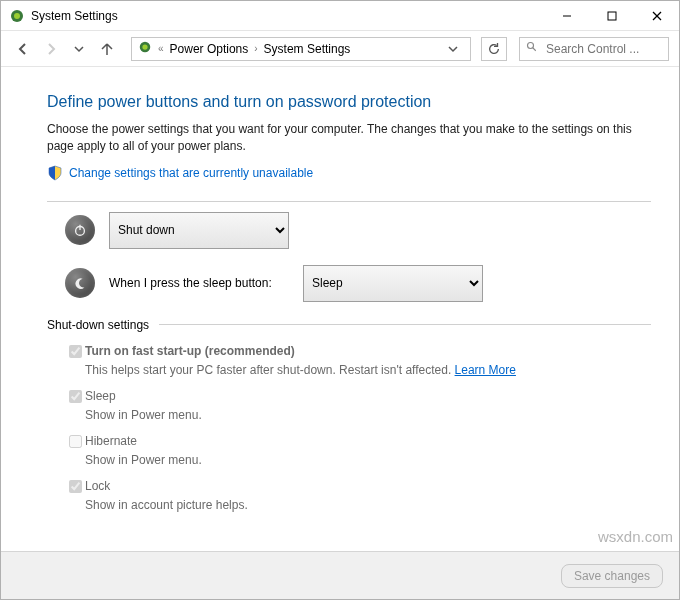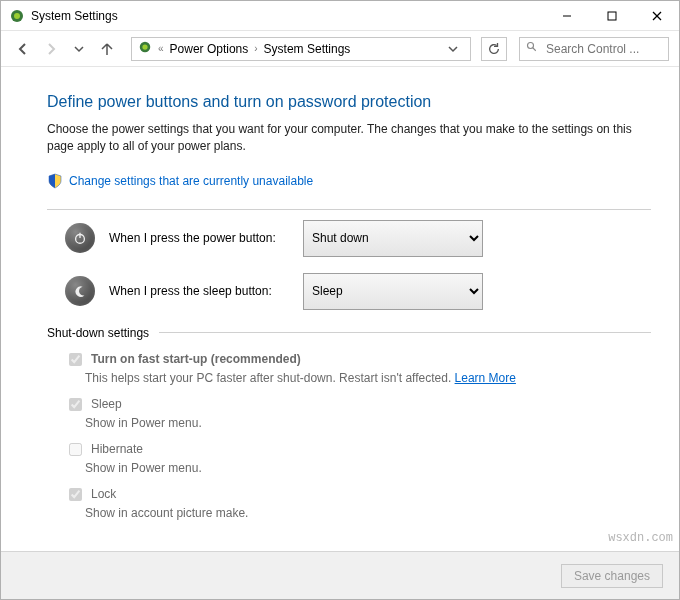--- a/index.html
+++ b/index.html
@@ -95,21 +95,21 @@
     padding: 18px 28px 4px 46px;
     overflow: auto;
   }
   h1.pagetitle {
     color: #0a5a2a;
     color: #0a5a9e;
     font-weight: 400;
     font-size: 16px;
     margin: 8px 0 10px 0;
   }
-  .desc { color: #222; line-height: 1.4; margin-bottom: 18px; max-width: 590px;}
+  .desc { color: #222; line-height: 1.4; margin-bottom: 10px; max-width: 590px;}
   .shieldlink {
     display: flex; align-items: center; gap: 6px;
     color: #0066cc;
     margin-bottom: 20px;
   }
   .shieldicon {
     width:16px; height:16px;
     display:inline-flex; align-items:center; justify-content:center;
   }
   .group-header {
@@ -134,21 +134,21 @@
     width: 180px; height: 37px;
     background: linear-gradient(#f7f7f7,#e5e5e5);
     border: 1px solid #9e9e9e;
     font-size: 12px;
     padding: 0 4px;
   }
   .cbrow {
     margin: 0 0 2px 18px;
   }
   .cbrow label {
-    display: flex; align-items: center; gap: 6px;
+    display: flex; align-items: center; 
     color: #6a6a6a;
   }
   .cbrow input[type=checkbox] {
     width:13px; height:13px; accent-color:#8a8a8a;
   }
   .cbrow .sub {
     margin: 2px 0 10px 20px;
     color: #6a6a6a;
   }
   .cbrow .sub a { color:#0066cc; text-decoration: underline;}
@@ -164,24 +164,25 @@
     min-width: 94px; height:24px;
     background: linear-gradient(#f7f7f7,#e5e5e5);
     border:1px solid #9e9e9e;
     font-size:12px;
     padding: 0 12px;
   }
   button.btn:disabled {
     color:#9a9a9a;
     border-color:#c8c8c8;
     background:#ededed;
+    border-radius:8px;
   }
   .watermark {
     position:absolute; right:6px; bottom:54px;
-    font-size:12px; color:#b5b5b5;font-family:Liberation Mono, monospace;
+    font-size:15px; color:#b5b5b5;
   }
 </style>
 </head>
 <body>
 
 <div class="titlebar">
   <span class="appicon">
     <svg viewBox="0 0 16 16">
         <circle cx="8" cy="8" r="6" fill="#3a7a3a"></circle>
         <circle cx="8" cy="8" r="3" fill="#9acd32"></circle>
@@ -279,21 +280,20 @@
     <span class="line"></span>
   </div>
 
   <div class="settingrow">
     <span class="roundicon">
       <svg viewBox="0 0 16 16">
           <circle cx="8" cy="9" r="5" fill="none" stroke="#eee" stroke-width="1.5"></circle>
           <line x1="8" y1="2" x2="8" y2="8" stroke="#eee" stroke-width="1.5"></line>
         </svg>
     </span>
-    <span class="lbl">When I press the power button:</span>
     <select class="combo">
       <option>Shut down</option>
     </select>
   </div>
 
   <div class="settingrow">
     <span class="roundicon">
       <svg viewBox="0 0 16 16">
           <path d="M11 3 a6 6 0 1 0 2 10 a5 5 0 0 1 -2 -10" fill="#eee"></path>
         </svg>
@@ -333,21 +333,21 @@
       <span>Hibernate</span>
     </label>
     <div class="sub">Show in Power menu.</div>
   </div>
 
   <div class="cbrow">
     <label>
       <input type="checkbox" checked="" disabled="" style="">
       <span>Lock</span>
     </label>
-    <div class="sub">Show in account picture make.</div>
+    <div class="sub">Show in account picture helps.</div>
   </div>
 </div>
 
 <div class="footer">
   <button class="btn" disabled="">Save changes</button>
 </div>
 
 <div class="watermark">wsxdn.com</div>
 
 </body></html>

